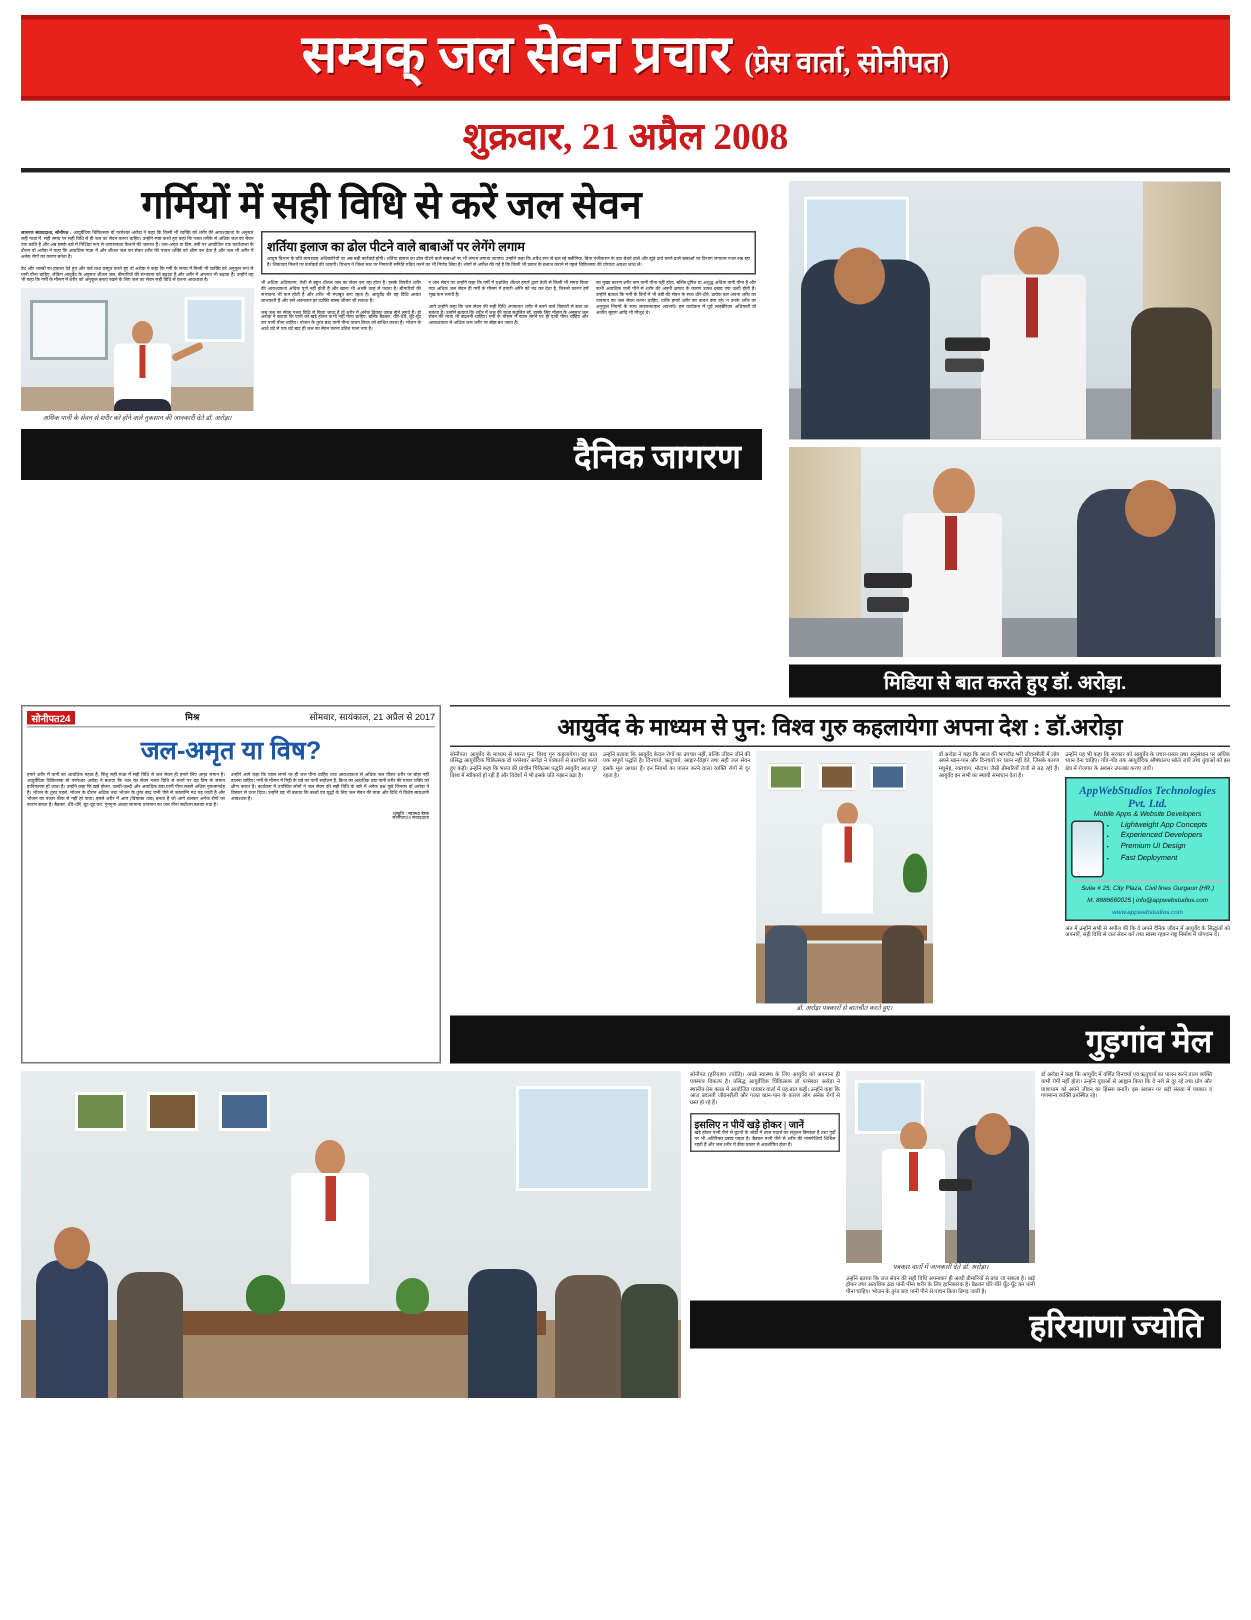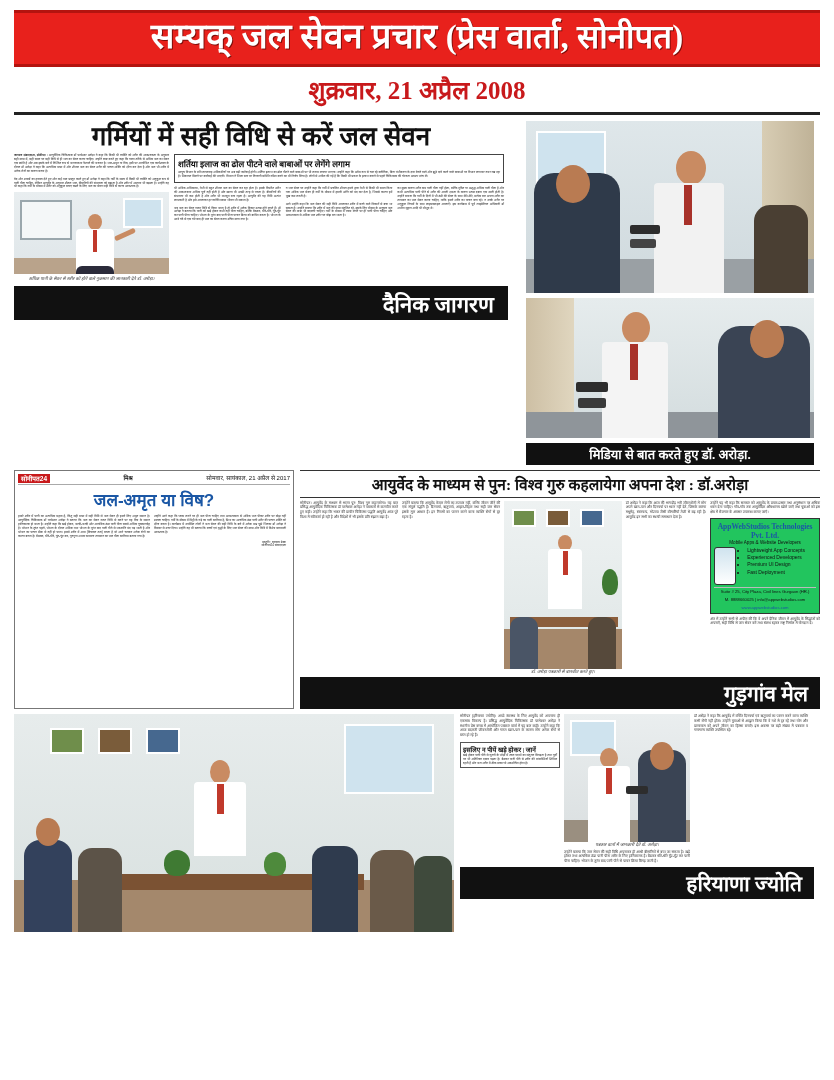--- a/index.html
+++ b/index.html
@@ -23,42 +23,42 @@
   }
   .masthead .line1 {
     font-family: "Liberation Serif", serif;
     font-weight: bold;
     color: #ffffff;
     font-size: 35px;
     letter-spacing: 0px;
     line-height: 1.05;
     text-shadow: 1px 1px 0 #7a0d09;
   }
-  .masthead .line1 .paren { font-size: 33px; font-family: Liberation Serif, serif; }
+  .masthead .line1 .paren { font-size: 19px; font-family: Liberation Serif, serif; }
   .subhead {
     text-align:center;
     font-family: "Liberation Serif", serif;
     font-weight: bold;
     font-size: 25px;
     color: #c8191b;
     padding: 5px 0 6px 0;
     border-bottom: 3px solid #222;
     margin-bottom: 6px;
   }
   .photo {
     position:relative; overflow:hidden;
     background:#cfd6da;
   }
   .caption-bar {
     background:#111; color:#fff; text-align:center;
     font-family:"Liberation Serif", serif; font-weight:bold;
     padding:2px 4px;
   }
   .hl {
-    font-family:Liberation Sans, sans-serif; font-weight:bold;
+    font-family:Liberation Serif, serif; font-weight:bold;
     color:#111; line-height:1.12;
   }
   .tiny { font-size:3.1px; line-height:1.28; text-align:justify; color:#2a2a2a; }
   .tiny7 { font-size:3.6px; line-height:1.3; text-align:justify; color:#262626; }
 
   
   .sec1 { display:flex; gap:6px; }
   .sec1-left { width: 494px; }
   .sec1-right { width: 300px; display:flex; flex-direction:column; gap:5px;padding-left:12px; }
 
@@ -85,21 +85,21 @@
   .sec2-right { width: 520px; }
   .s2topbar { display:flex; justify-content:space-between; font-size:6px; border-bottom:1px solid #aaa; padding-bottom:1px; margin-bottom:2px;}
   .s2redtag { background:#c8191b; color:#fff; font-weight:bold; padding:0 3px; font-size:6.5px;}
   .s2head { font-family:Liberation Sans, sans-serif; font-weight:bold; color:#1b57a5; font-size:17px; text-align:center; margin:3px 0 4px 0;}
   .s2cols { display:flex; gap:4px; }
 
   .s2rhead { font-family:"Liberation Serif",serif; font-weight:bold; font-size:15.5px; color:#111; text-align:center;
              border-top:1px solid #333; border-bottom:1px solid #333; padding:2px 0; margin-bottom:3px;}
 
   
-  .adbox { border:1px solid #333; padding:3px; font-size:5px; background:#22c55e; }
+  .adbox { border:1px solid #333; padding:3px; font-size:5px; background:#5eead4;font-style:italic; }
   .adbox .adtitle { color:#1b57a5; font-weight:bold; font-size:7.5px; text-align:center; font-family:"Liberation Serif",serif;}
   .adbox .adsub { font-size:4.6px; text-align:center; margin-bottom:2px;}
   .adbox ul { margin:0; padding-left:8px; }
   .adbox li { font-size:5px; line-height:1.45; }
   .adphone { font-size:4.2px; text-align:center; margin-top:2px; border-top:1px solid #bbb; padding-top:1px;}
 
   
   .sec3 { display:flex; gap:6px; margin-top:5px; }
   .sec3-left { width: 440px; }
   .sec3-right { width: 354px; }

